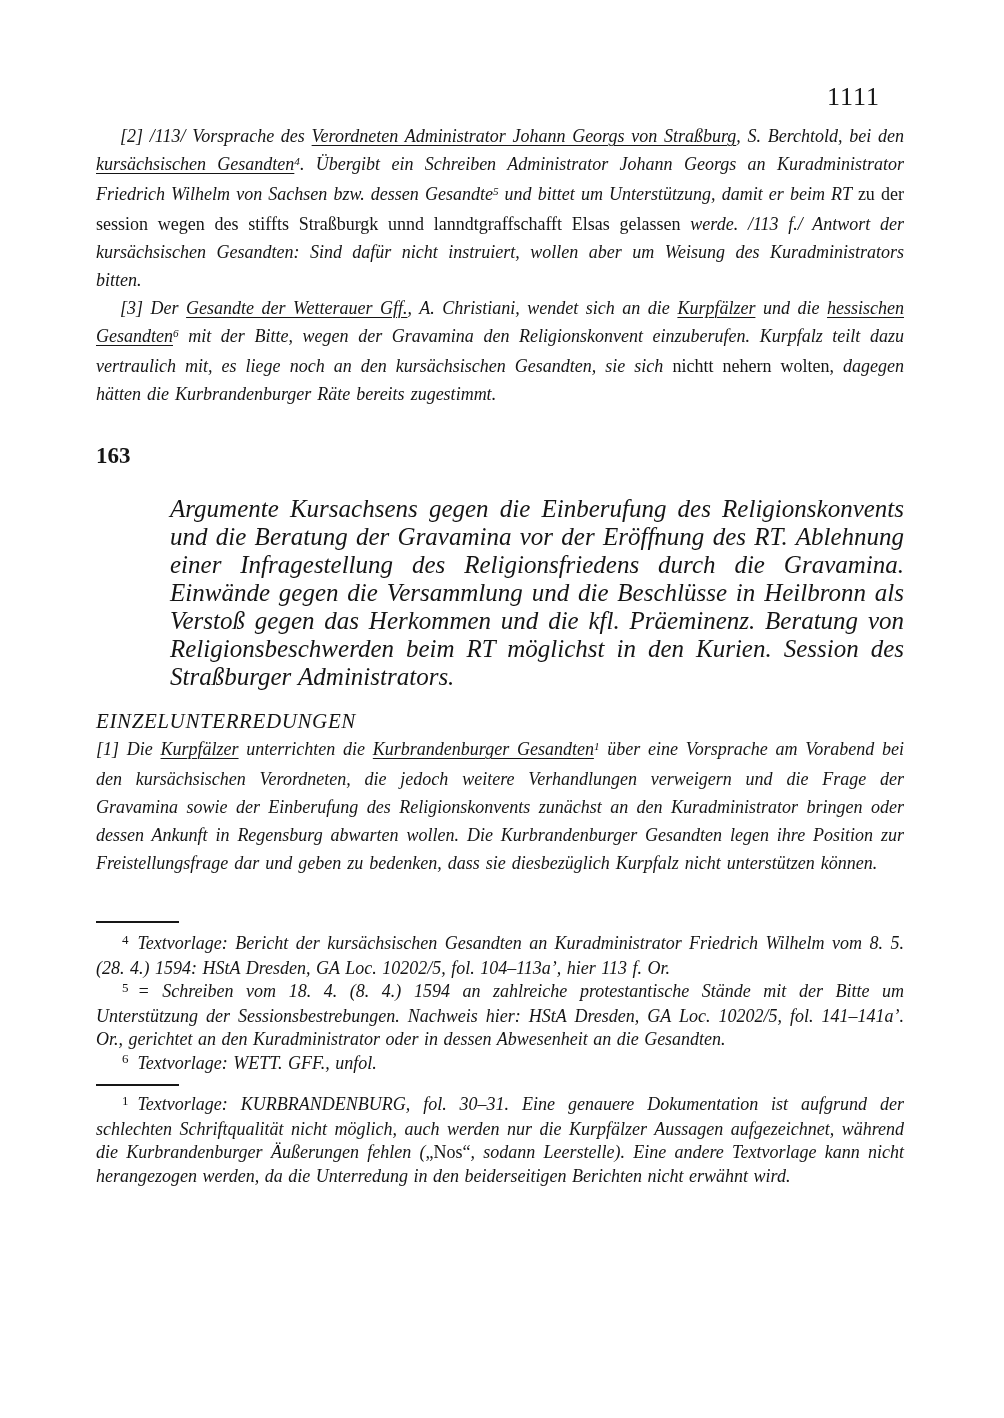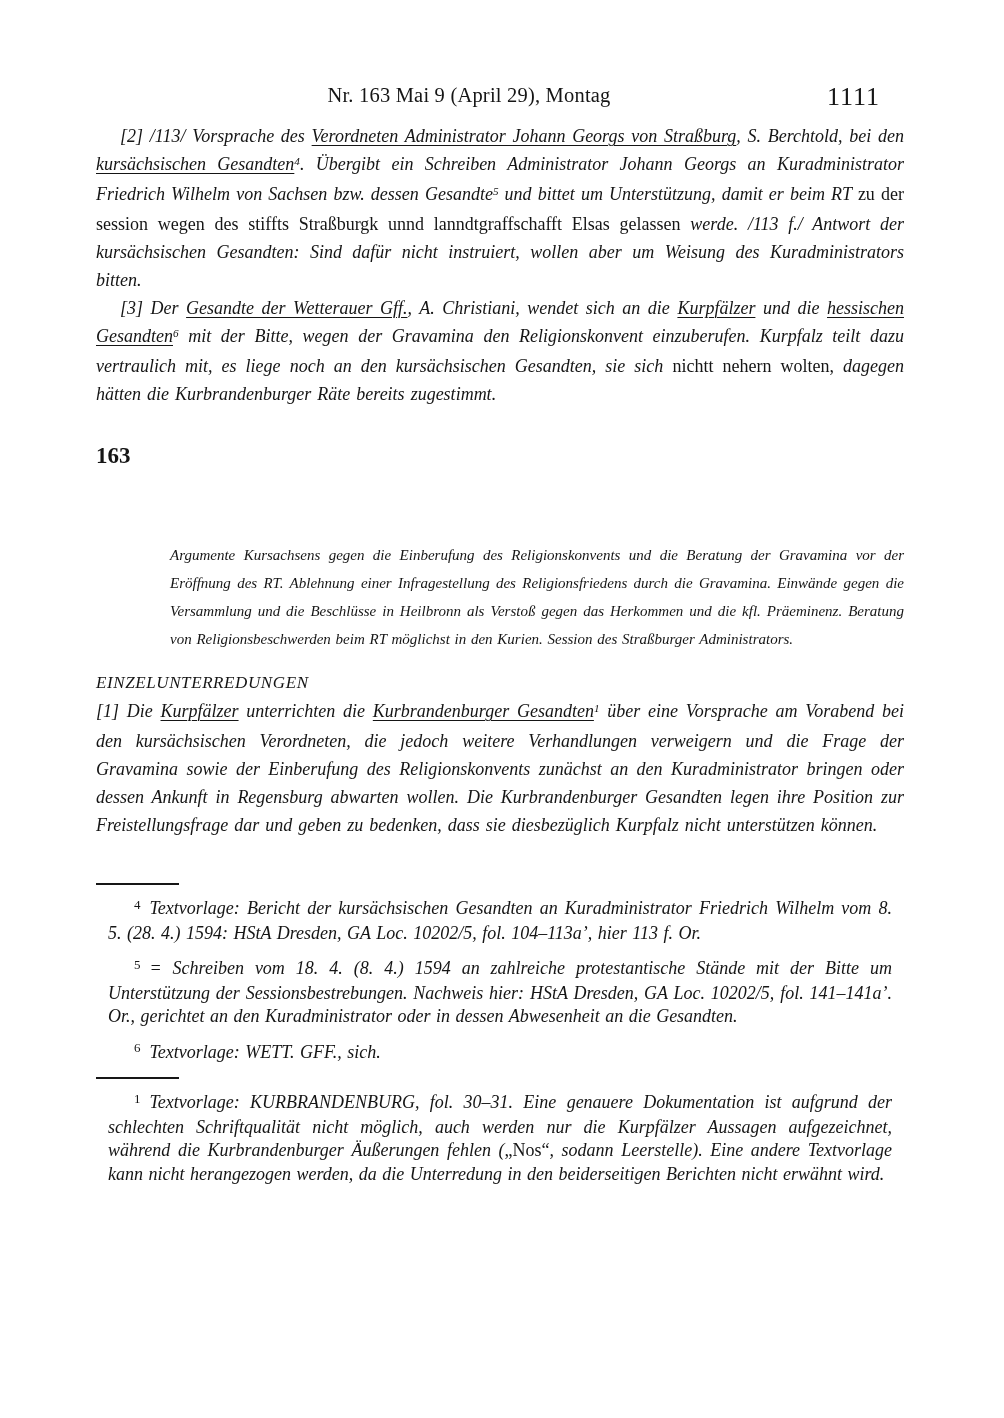--- a/index.html
+++ b/index.html
@@ -22,56 +22,55 @@
   .running-head .rh-page { position: absolute; right: 24px; top: -2px; font-size: 26px; letter-spacing: 1px; }
 
   
   .para {
     margin: 0; font-size: 18px; line-height: 28px;
     text-align: justify; word-spacing: 1.5px;
   }
   .para.indent { text-indent: 24px; }
   .p2 { margin-top: 14px; }
 
-  .entry-head { display: flex; margin-top: 34px; font-weight: bold; font-size: 23px; line-height: 28px; flex-direction: column; }
+  .entry-head { display: flex; margin-top: 34px; font-weight: bold; font-size: 23px; line-height: 28px; }
   .entry-number { width: 74px; flex: 0 0 74px; }
 
   .summary {
-    margin: 25px 0 16px 74px; font-size: 15px; line-height: 28px;
+    margin: 25px 0 16px 74px; font-size: 25px; line-height: 28px;
     text-align: justify; font-style: italic; word-spacing: 1px;
   }
 
   .section-label {
-    margin: 14px 0 0 0; font-size: 17px; line-height: 28px;
+    margin: 14px 0 0 0; font-size: 21px; line-height: 28px;
     font-style: italic; letter-spacing: 0.6px;
   }
 
   
   .seg-i  { font-style: italic; }
   .seg-r  { font-style: normal; }
   .seg-iu { font-style: italic; text-decoration: underline; text-underline-offset: 3px; text-decoration-thickness: 1.2px; }
   .seg-sup { font-style: italic; font-size: 0.62em; position: relative; top: -0.48em; }
 
   
   .fn-rule { width: 83px; height: 0; border-top: 2px solid #161616; margin: 44px 0 9px 0; }
   .fn-rule.second { margin: 8px 0 7px 0; }
   .footnote {
-    margin: 12px; font-size: 18px; line-height: 23.5px;
+    margin: 0; font-size: 18px; line-height: 23.5px;
     text-align: justify; text-indent: 26px; font-style: italic; word-spacing: 1px;
   }
   .fn-marker { font-style: normal; font-size: 13px; position: relative; top: -0.42em; margin-right: 9px; }
 </style>
 </head>
 <body>
 
 <div class="sheet">
   <div class="text-block">
 
     <div class="running-head">
-      <span class="rh-title">Nr. 163 Mai 9 (April 29), Montag</span>
       <span class="rh-page">1111</span>
     </div>
 
     <p class="para indent p2"><span class="seg-i">[2] /113/ Vorsprache des </span><span class="seg-iu">Verordneten Administrator Johann Georgs von Straßburg</span><span class="seg-i">, S. Berchtold, bei den </span><span class="seg-iu">kursächsischen Gesandten</span><span class="seg-sup">4</span><span class="seg-i">. Übergibt ein Schreiben Administrator Johann Georgs an Kuradministrator Friedrich Wilhelm von Sachsen bzw. dessen Gesandte</span><span class="seg-sup">5</span><span class="seg-i"> und bittet um Unterstützung, damit er beim RT </span><span class="seg-r">zu der session wegen des stiffts Straßburgk unnd lanndtgraffschafft Elsas gelassen </span><span class="seg-i">werde. /113 f./ Antwort der kursächsischen Gesandten: Sind dafür nicht instruiert, wollen aber um Weisung des Kuradministrators bitten.</span></p>
 
     <p class="para indent"><span class="seg-i">[3] Der </span><span class="seg-iu">Gesandte der Wetterauer Gff.</span><span class="seg-i">, A. Christiani, wendet sich an die </span><span class="seg-iu">Kurpfälzer</span><span class="seg-i"> und die </span><span class="seg-iu">hessischen Gesandten</span><span class="seg-sup">6</span><span class="seg-i"> mit der Bitte, wegen der Gravamina den Religionskonvent einzuberufen. Kurpfalz teilt dazu vertraulich mit, es liege noch an den kursächsischen Gesandten, sie sich </span><span class="seg-r">nichtt nehern wolten, </span><span class="seg-i">dagegen hätten die Kurbrandenburger Räte bereits zugestimmt.</span></p>
 
     <div class="entry-head">
       <span class="entry-number">163</span>
     </div>
@@ -84,21 +83,21 @@
 
     <div class="fn-rule"></div>
 
     <p class="footnote">
       <span class="fn-marker">4</span><span class="fn-text"><span class="seg-i">Textvorlage: Bericht der kursächsischen Gesandten an Kuradministrator Friedrich Wilhelm vom 8. 5. (28. 4.) 1594: HStA Dresden, GA Loc. 10202/5, fol. 104–113a’, hier 113 f. Or.</span></span>
     </p>
     <p class="footnote">
       <span class="fn-marker">5</span><span class="fn-text"><span class="seg-i">= Schreiben vom 18. 4. (8. 4.) 1594 an zahlreiche protestantische Stände mit der Bitte um Unterstützung der Sessionsbestrebungen. Nachweis hier: HStA Dresden, GA Loc. 10202/5, fol. 141–141a’. Or., gerichtet an den Kuradministrator oder in dessen Abwesenheit an die Gesandten.</span></span>
     </p>
     <p class="footnote">
-      <span class="fn-marker">6</span><span class="fn-text"><span class="seg-i">Textvorlage: WETT. GFF., sich.</span></span>
+      <span class="fn-marker">6</span><span class="fn-text"><span class="seg-i">Textvorlage: WETT. GFF., unfol.</span></span>
     </p>
 
     <div class="fn-rule second"></div>
 
     <p class="footnote">
       <span class="fn-marker">1</span><span class="fn-text"><span class="seg-i">Textvorlage: KURBRANDENBURG, fol. 30–31. Eine genauere Dokumentation ist aufgrund der schlechten Schriftqualität nicht möglich, auch werden nur die Kurpfälzer Aussagen aufgezeichnet, während die Kurbrandenburger Äußerungen fehlen (</span><span class="seg-r">„Nos“</span><span class="seg-i">, sodann Leerstelle). Eine andere Textvorlage kann nicht herangezogen werden, da die Unterredung in den beiderseitigen Berichten nicht erwähnt wird.</span></span>
     </p>
 
   </div>
 </div>

